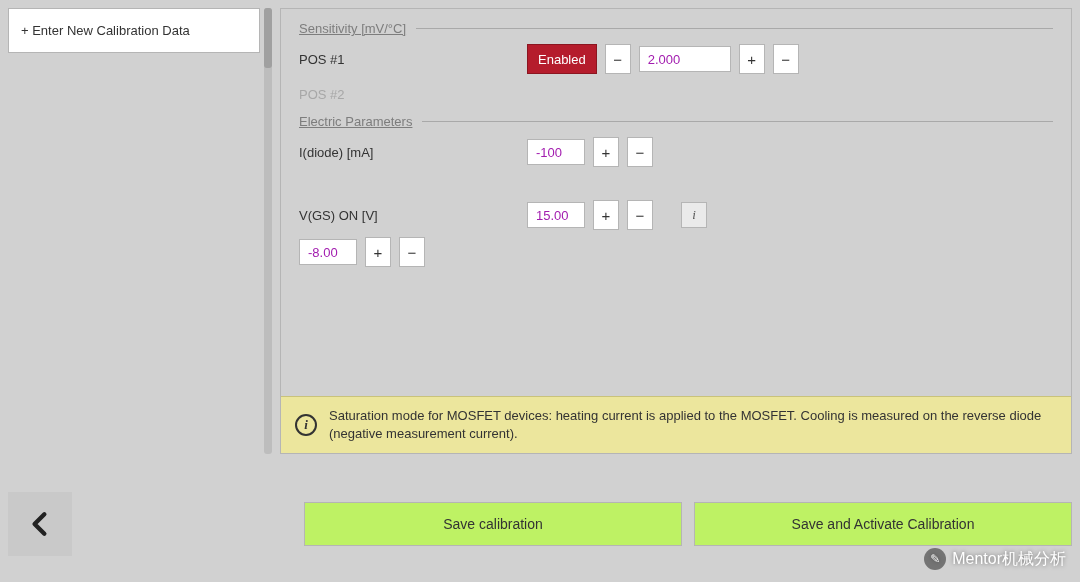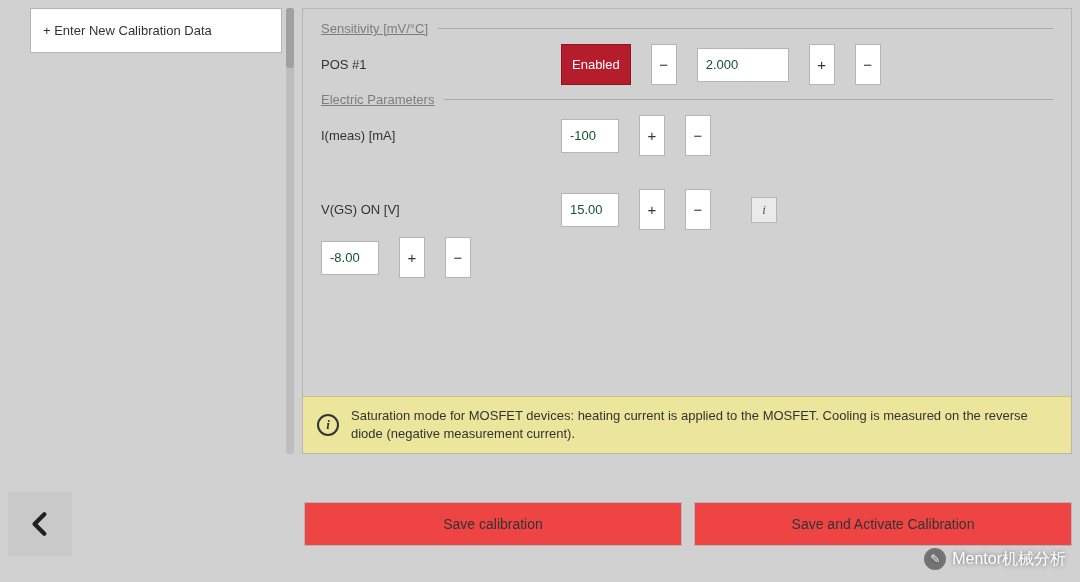--- a/index.html
+++ b/index.html
@@ -11,21 +11,20 @@
     overflow: hidden;
     position: relative;
     font-size: 13px;
     color: #555;
   }
   .top-split {
     display: flex;
     padding: 8px;
     gap: 8px;
     height: 462px;
-    margin-left: 22px;
   }
   .left-panel {
     width: 264px;
     display: flex;
     gap: 4px;
   }
   .left-list {
     flex: 1;
   }
   .left-item {
@@ -69,58 +68,58 @@
     text-decoration: underline;
   }
   .section-header .line {
     flex: 1;
     height: 1px;
     background: #a9a9a9;
   }
   .row {
     display: flex;
     align-items: center;
-    gap: 20px;
+    gap: 8px;
     margin-bottom: 7px;
     min-height: 26px;
   }
   .row-label {
     width: 220px;
     color: #6f6f6f;
     font-size: 13px;
   }
   .row-label.active { color: #333; }
   .disabled-label { color: #a7a7a7; }
   .btn {
-    height: 41px;
+    height: 30px;
     min-width: 26px;
     background: #fff;
     border: 1px solid #b5b5b5;
     display: inline-flex;
     align-items: center;
     justify-content: center;
     font-size: 15px;
     color: #333;
     cursor: pointer;
     padding: 0 6px;
   }
   .btn.enabled {
     background: #b51c2c;
     color: #fff;
     border: 1px solid #8b1520;
     font-size: 13px;
     padding: 0 10px;
   }
   .field-input {
-    height: 34px;
+    height: 26px;
     width: 92px;
     border: 1px solid #b5b5b5;
     background: #fff;
     padding: 0 8px;
-    color: #14532d;
+    color: #a21caf;
     font-size: 13px;
   }
   .info-small {
     width: 26px; height: 26px;
     border: 1px solid #b5b5b5;
     background: #eaeaea;
     display: inline-flex;
     align-items: center; justify-content: center;
     font-family: Georgia, serif;
     font-style: italic;
@@ -166,21 +165,21 @@
     border: none;
     display: flex;
     align-items: center; justify-content: center;
     cursor: pointer;
   }
   .back-btn svg { width: 26px; height: 26px; }
   .bottom-spacer { flex: 0 0 208px; }
   .wide-btn {
     flex: 1;
     height: 44px;
-    background: #ef4444;
+    background: #bef264;
     border: 1px solid #b5b5b5;
     font-size: 14px;
     color: #333;
     cursor: pointer;
   }
   .watermark {
     position: absolute;
     right: 14px;
     bottom: 12px;
     display: flex;
@@ -228,28 +227,31 @@
       </div>
 
       <div class="row">
         <span class="row-label active">POS #1</span>
         <button class="btn enabled">Enabled</button>
         <button class="btn">−</button>
         <input class="field-input" value="2.000" style="">
         <button class="btn">+</button>
         <button class="btn">−</button>
       </div>
+      <div class="row">
+          <span class="row-label disabled-label">POS #2</span>
+        </div>
 
       <div class="section-header" style="margin-top:4px;justify-content:space-between;">
         <span>Electric Parameters</span>
         <div class="line"></div>
       </div>
 
       <div class="row ep-row ep-block">
-        <span class="row-label active">I(meas) [mA]</span>
+        <span class="row-label active">I(diode) [mA]</span>
         <input class="field-input" value="-100" style="">
         <button class="btn">+</button>
         <button class="btn">−</button>
       </div>
 
       <div class="spacer-v"></div>
 
       <div class="row ep-row ep-block">
         <span class="row-label active">V(GS) ON [V]</span>
         <input class="field-input" value="15.00" style="">

